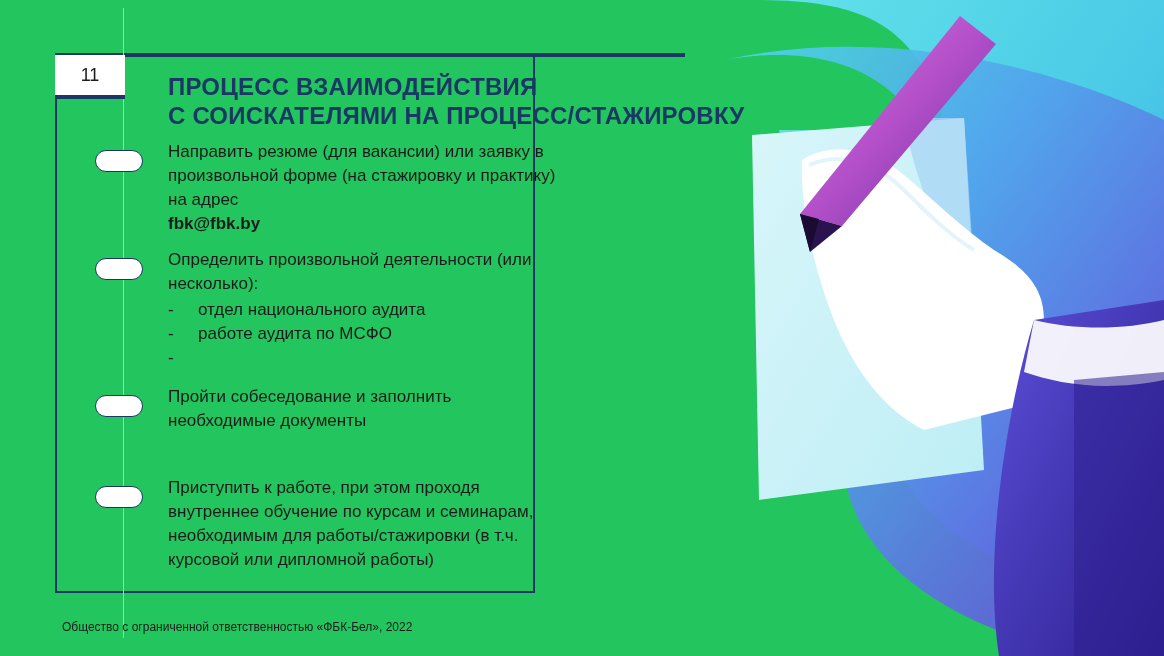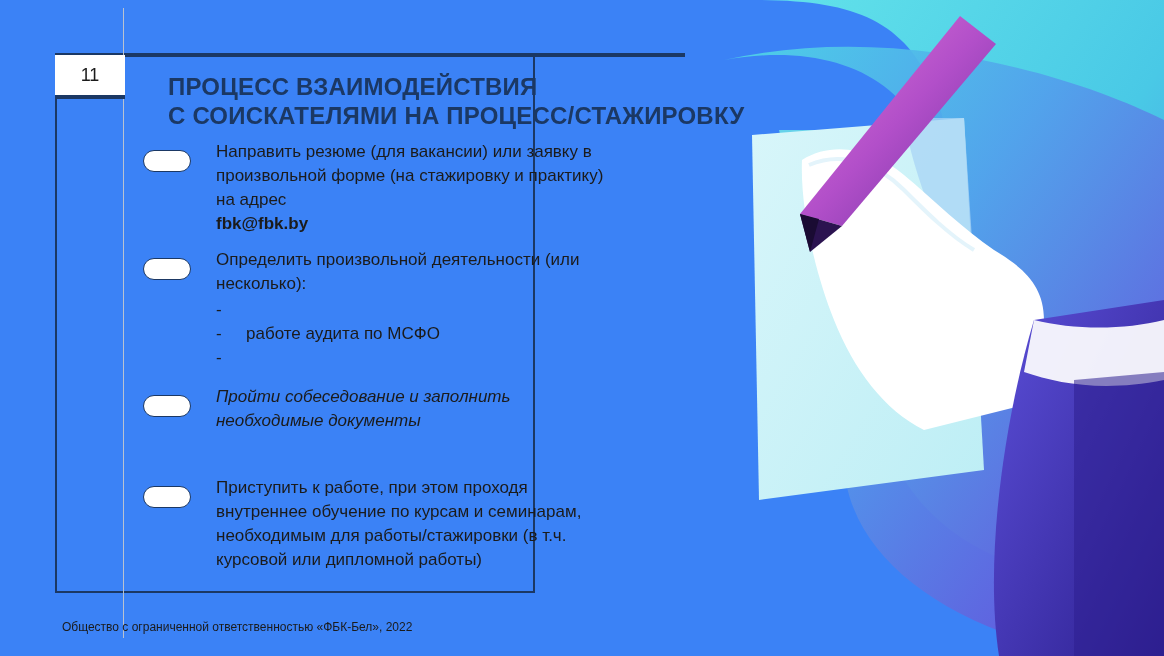--- a/index.html
+++ b/index.html
@@ -13,21 +13,21 @@
     font-family: "Liberation Sans", sans-serif;
     overflow: hidden;
     position: relative;
   }
 
   .slide {
     position: absolute;
     left: 0; top: 0;
     width: 1164px;
     height: 656px;
-    background: #3b82f6;
+    background: #22c55e;
     overflow: hidden;
   }
 
   
   .art {
     position: absolute;
     right: 0;
     top: 0;
     width: 560px;
     height: 656px;
@@ -100,21 +100,20 @@
   .rows {
     position: absolute;
     left: 55px;
     top: 140px;
     width: 500px;
   }
   .row {
     position: relative;
     display: flex;
     align-items: center;
-    margin-left: 48px;
   }
   .bullet-pill {
     position: absolute;
     left: 40px;
     width: 48px;
     height: 22px;
     border: 1.6px solid #1b3864;
     border-radius: 11px;
     background: #ffffff;
     box-sizing: border-box;
@@ -142,21 +141,21 @@
     color: #1b1b1b;
   }
   .sub-list li .dash {
     width: 30px;
     flex: 0 0 30px;
   }
 
   
   #row-0 { position: absolute; top: 0px;   }
   #row-1 { position: absolute; top: 108px; }
-  #row-2 { position: absolute; top: 245px; font-style: italic; }
+  #row-2 { position: absolute; top: 245px; }
   #row-3 { position: absolute; top: 336px; }
 
   #row-0 .bullet-pill { top: 10px; }
   #row-1 .bullet-pill { top: 10px; }
   #row-2 .bullet-pill { top: 10px; }
   #row-3 .bullet-pill { top: 10px; }
 
   
   .footer {
     position: absolute;
@@ -253,20 +252,21 @@
       </div>
     </div>
 
     <div class="row" id="row-1">
       <div class="bullet-pill"></div>
       <div class="row-text">
         <span>Определить произвольной деятельности (или несколько):</span>
         <ul class="sub-list">
           <li>
             <span class="dash">-</span>
+            <span>отдел национального аудита</span>
           </li>
           <li>
             <span class="dash">-</span>
             <span>работе аудита по МСФО</span>
           </li>
           <li>
             <span class="dash">-</span>
           </li>
         </ul>
       </div>

